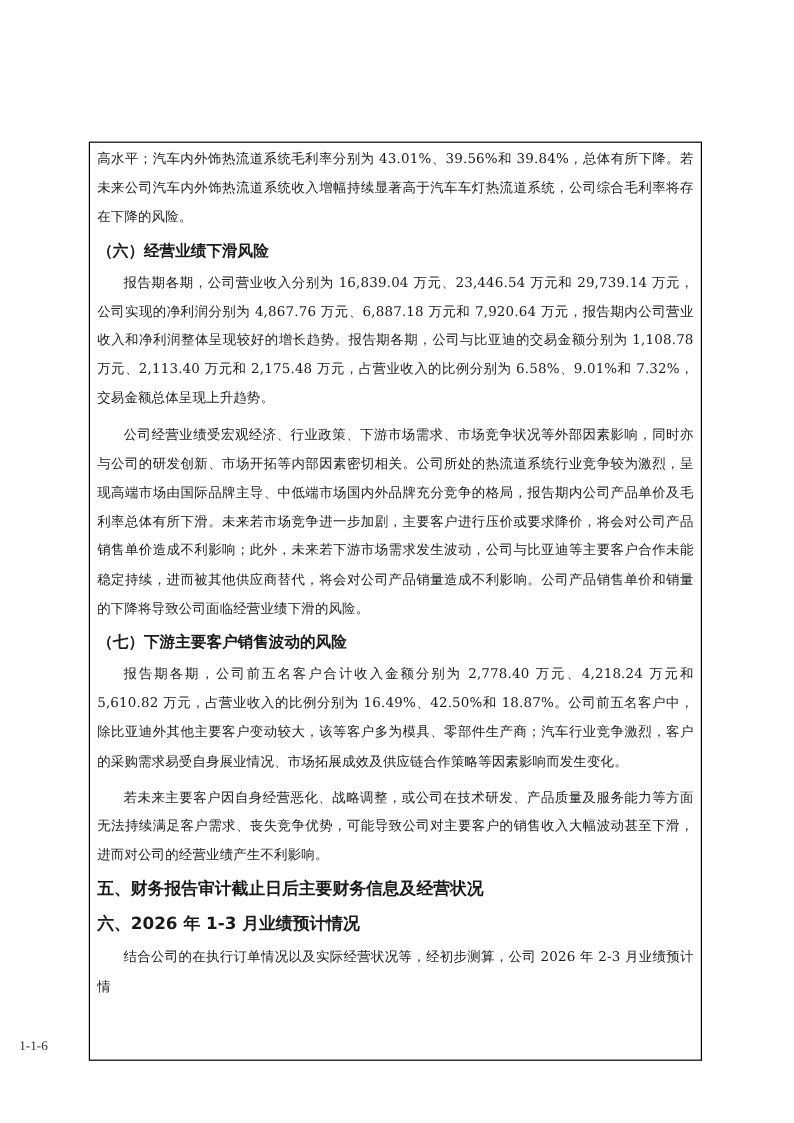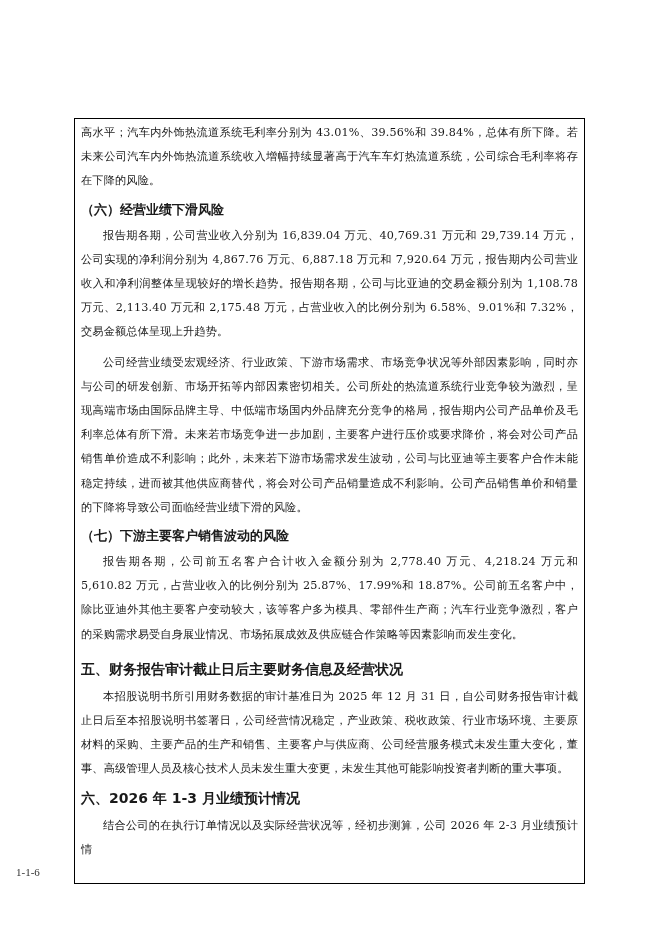--- a/index.html
+++ b/index.html
@@ -62,28 +62,28 @@
       color: #333;
     }
   </style>
 </head>
 <body>
 
 <div class="frame">
   <p class="para">高水平；汽车内外饰热流道系统毛利率分别为 43.01%、39.56%和 39.84%，总体有所下降。若未来公司汽车内外饰热流道系统收入增幅持续显著高于汽车车灯热流道系统，公司综合毛利率将存在下降的风险。</p>
 
   <div class="sub-heading">（六）经营业绩下滑风险</div>
-  <p class="para indent">报告期各期，公司营业收入分别为 16,839.04 万元、40,769.31 万元和 29,739.14 万元，公司实现的净利润分别为 4,867.76 万元、6,887.18 万元和 7,920.64 万元，报告期内公司营业收入和净利润整体呈现较好的增长趋势。报告期各期，公司与比亚迪的交易金额分别为 1,108.78 万元、2,113.40 万元和 2,175.48 万元，占营业收入的比例分别为 6.58%、9.01%和 7.32%，交易金额总体呈现上升趋势。</p>
+  <p class="para indent">报告期各期，公司营业收入分别为 16,839.04 万元、23,446.54 万元和 29,739.14 万元，公司实现的净利润分别为 4,867.76 万元、6,887.18 万元和 7,920.64 万元，报告期内公司营业收入和净利润整体呈现较好的增长趋势。报告期各期，公司与比亚迪的交易金额分别为 1,108.78 万元、2,113.40 万元和 2,175.48 万元，占营业收入的比例分别为 6.58%、9.01%和 7.32%，交易金额总体呈现上升趋势。</p>
   <div class="gap"></div>
   <p class="para indent">公司经营业绩受宏观经济、行业政策、下游市场需求、市场竞争状况等外部因素影响，同时亦与公司的研发创新、市场开拓等内部因素密切相关。公司所处的热流道系统行业竞争较为激烈，呈现高端市场由国际品牌主导、中低端市场国内外品牌充分竞争的格局，报告期内公司产品单价及毛利率总体有所下滑。未来若市场竞争进一步加剧，主要客户进行压价或要求降价，将会对公司产品销售单价造成不利影响；此外，未来若下游市场需求发生波动，公司与比亚迪等主要客户合作未能稳定持续，进而被其他供应商替代，将会对公司产品销量造成不利影响。公司产品销售单价和销量的下降将导致公司面临经营业绩下滑的风险。</p>
 
   <div class="sub-heading">（七）下游主要客户销售波动的风险</div>
-  <p class="para indent">报告期各期，公司前五名客户合计收入金额分别为 2,778.40 万元、4,218.24 万元和 5,610.82 万元，占营业收入的比例分别为 25.87%、17.99%和 18.87%。公司前五名客户中，除比亚迪外其他主要客户变动较大，该等客户多为模具、零部件生产商；汽车行业竞争激烈，客户的采购需求易受自身展业情况、市场拓展成效及供应链合作策略等因素影响而发生变化。</p>
+  <p class="para indent">报告期各期，公司前五名客户合计收入金额分别为 2,778.40 万元、4,218.24 万元和 5,610.82 万元，占营业收入的比例分别为 16.49%、42.50%和 18.87%。公司前五名客户中，除比亚迪外其他主要客户变动较大，该等客户多为模具、零部件生产商；汽车行业竞争激烈，客户的采购需求易受自身展业情况、市场拓展成效及供应链合作策略等因素影响而发生变化。</p>
   <div class="gap"></div>
+  <p class="para indent">若未来主要客户因自身经营恶化、战略调整，或公司在技术研发、产品质量及服务能力等方面无法持续满足客户需求、丧失竞争优势，可能导致公司对主要客户的销售收入大幅波动甚至下滑，进而对公司的经营业绩产生不利影响。</p>
 
   <div class="section-heading">五、财务报告审计截止日后主要财务信息及经营状况</div>
-  <p class="para indent">本招股说明书所引用财务数据的审计基准日为 2025 年 12 月 31 日，自公司财务报告审计截止日后至本招股说明书签署日，公司经营情况稳定，产业政策、税收政策、行业市场环境、主要原材料的采购、主要产品的生产和销售、主要客户与供应商、公司经营服务模式未发生重大变化，董事、高级管理人员及核心技术人员未发生重大变更，未发生其他可能影响投资者判断的重大事项。</p>
 
   <div class="section-heading">六、2026 年 1-3 月业绩预计情况</div>
   <p class="para indent">结合公司的在执行订单情况以及实际经营状况等，经初步测算，公司 2026 年 2-3 月业绩预计情</p>
 </div>
 
 <div class="page-number">1-1-6</div>
 
 </body></html>

